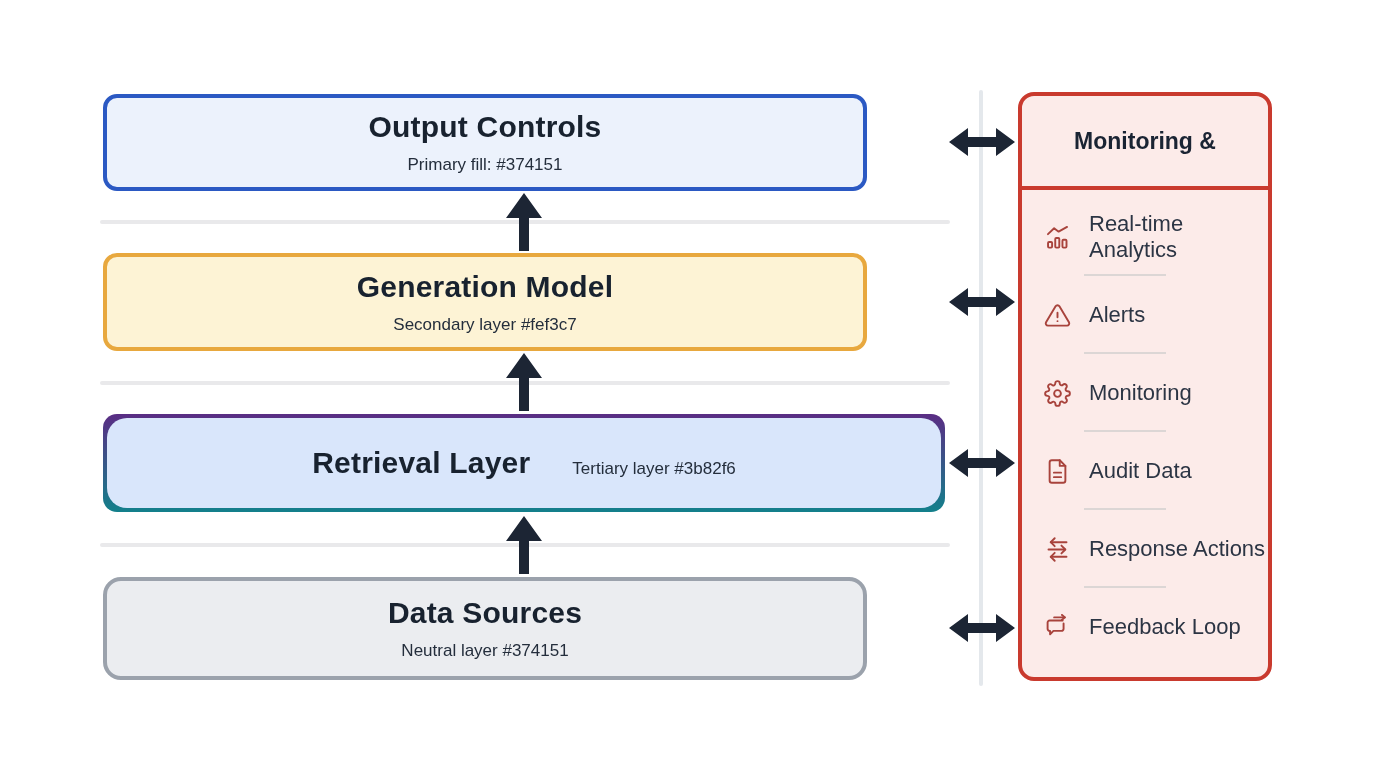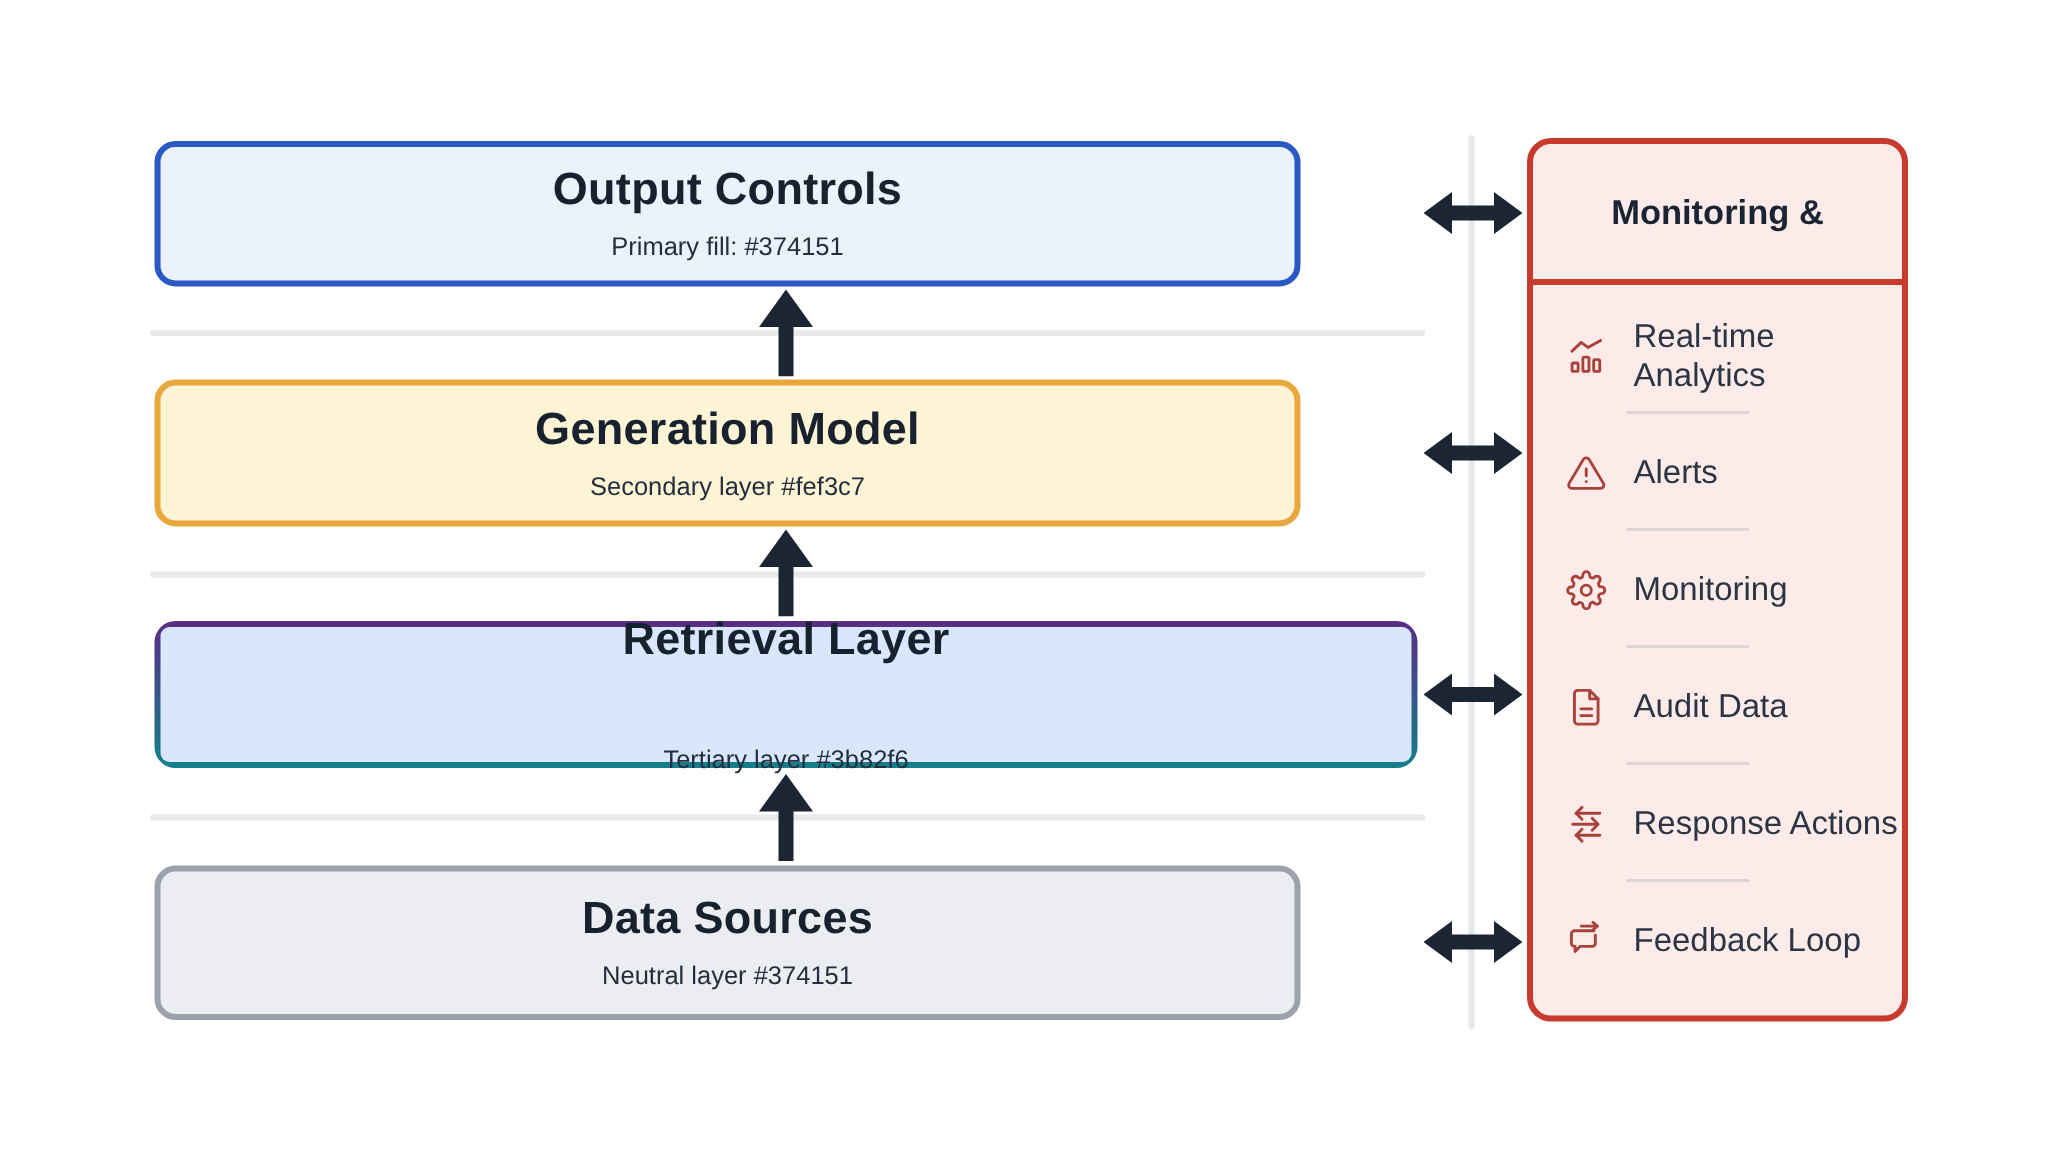--- a/index.html
+++ b/index.html
@@ -14,23 +14,23 @@
     position:absolute; left:103px; width:764px; box-sizing:border-box;
     border:4px solid var(--border); border-radius:14px; background:var(--fill);
     display:flex; flex-direction:column; align-items:center; justify-content:center;
   }
   .box-grad {
     position:absolute; left:103px; width:842px; box-sizing:border-box;
     border-radius:14px; padding:4px;
     background:linear-gradient(180deg, var(--bt), var(--bb));
   }
   .box-grad-inner {
-    width:100%; height:100%; box-sizing:border-box; border-radius:6px;
+    width:100%; height:100%; box-sizing:border-box; border-radius:20px;
     background:var(--fill);
-    display:flex; flex-direction:column; align-items:center; justify-content:center;gap:42px;
+    display:flex; align-items:center; justify-content:center;gap:42px;
   }
   .box-title  { font-size:30px; font-weight:700; color:var(--title-color); letter-spacing:.2px; }
   .box-subtitle { font-size:17px; color:var(--subtitle-color); margin-top:11px; }
 
   
   .gap-line {
     position:absolute; left:100px; width:850px; height:4px; border-radius:2px;
     background:var(--gap-line-color);
   }
   .v-divider {
@@ -82,21 +82,21 @@
     <div class="box-subtitle">Secondary layer #fef3c7</div>
   </div>
 
   <div class="box-grad" style="top: 414px; height: 98px; --bt: #5a2d84; --bb: #13808b;">
     <div class="box-grad-inner" style="--fill: #d9e6fb;">
       <div class="box-title">Retrieval Layer</div>
       <div class="box-subtitle">Tertiary layer #3b82f6</div>
     </div>
   </div>
 
-  <div class="layer-box" style="top: 577px; height: 103px; --fill: #ebedf0; --border: #9ba2ac;">
+  <div class="layer-box" style="top: 577px; height: 103px; border-radius: 18px; --fill: #ebedf0; --border: #9ba2ac;">
     <div class="box-title">Data Sources</div>
     <div class="box-subtitle">Neutral layer #374151</div>
   </div>
 
   <div class="gap-line" style="top:220px;"></div>
   <div class="gap-line" style="top:381px;"></div>
   <div class="gap-line" style="top:543px;"></div>
 
   <svg class="up-arrow" style="left:502px; top:193px;" width="44" height="58" viewBox="0 0 44 58">
     <polygon points="22,0 40,25 27,25 27,58 17,58 17,25 4,25"></polygon>

